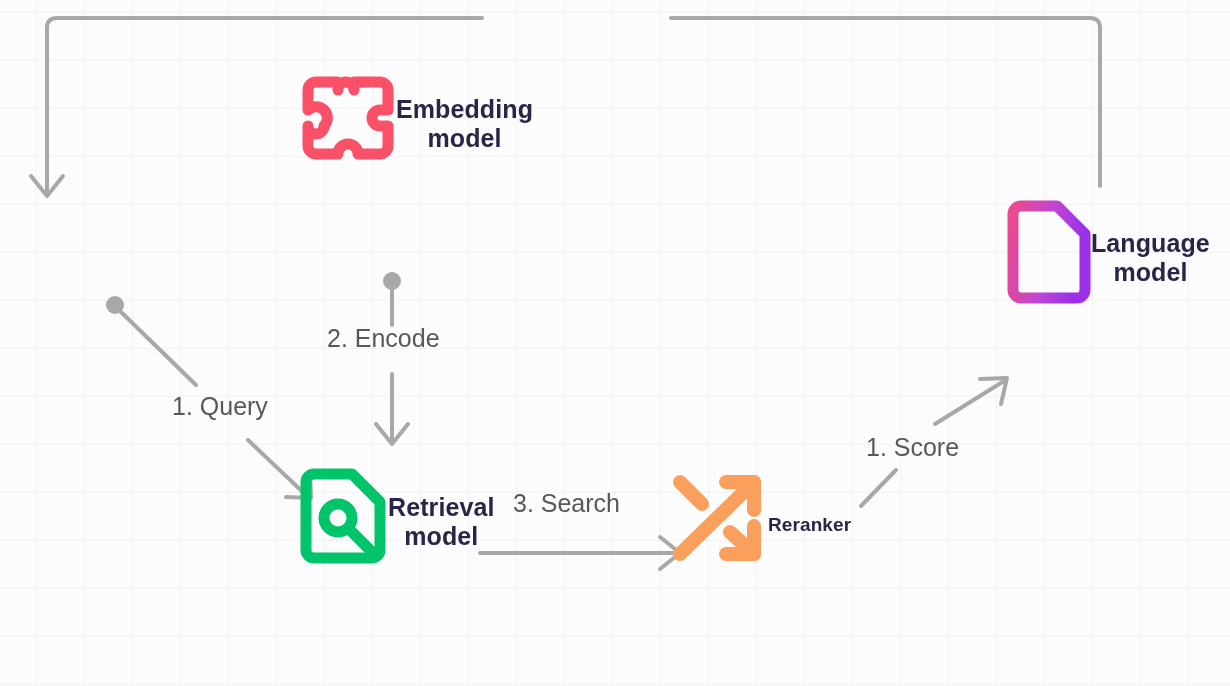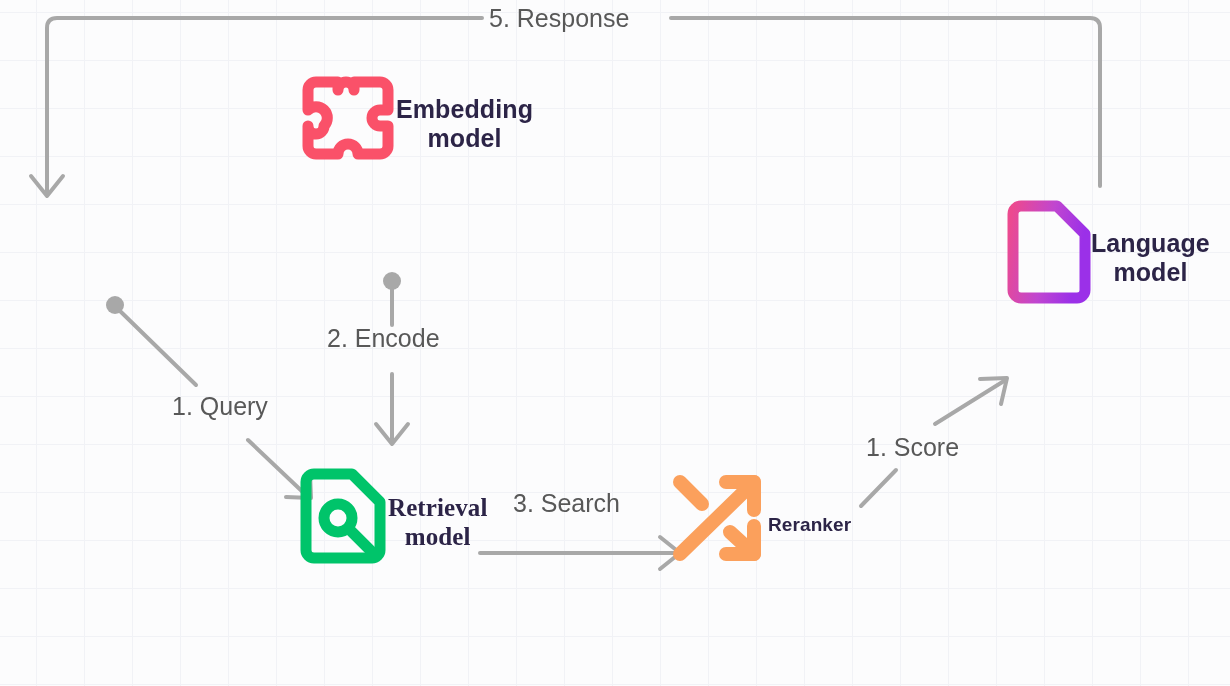--- a/index.html
+++ b/index.html
@@ -50,21 +50,21 @@
     line-height: 1.16;
   }
 
   #node-user        { left:  0px;  top: 226px; width: 90px; }
   #node-user .caption     { font-size: 21px; margin-top: 11px; }
 
   #node-embedding   { left: 300px; top:  72px; width: 186px; }
   #node-embedding .caption{ font-size: 25px; margin-top: 12px; }
 
   #node-retrieval   { left: 300px; top: 466px; width: 186px; }
-  #node-retrieval .caption{ font-size: 25px; margin-top: 12px; font-family: Liberation Serif, serif; }
+  #node-retrieval .caption{ font-size: 25px; margin-top: 12px; }
 
   #node-reranker    { left: 668px; top: 470px; width: 186px; }
   #node-reranker .caption { font-size: 19px; margin-top: 14px; }
 
   #node-language    { left: 1007px; top: 200px; width: 186px; }
   #node-language .caption { font-size: 25px; margin-top: 12px; }
 
   
   .edge-label {
     position: absolute;
@@ -111,21 +111,20 @@
       <path d="M 660 537 L 680 553 L 660 569" fill="none" stroke="#a8a8a8" stroke-width="4" stroke-linecap="round" stroke-linejoin="round"></path>
     </g>
 
     <g>
       <path d="M 861 506 L 896 470" fill="none" stroke="#a8a8a8" stroke-width="4" stroke-linecap="round"></path>
       <path d="M 935 424 L 1004 381" fill="none" stroke="#a8a8a8" stroke-width="4" stroke-linecap="round"></path>
       <path d="M 980 379 L 1007 378 L 1001 404" fill="none" stroke="#a8a8a8" stroke-width="4" stroke-linecap="round" stroke-linejoin="round"></path>
     </g>
   </svg>
 
-  <div class="edge-label" id="label-response">5. Response</div>
 
   <div class="edge-label" id="label-query">1. Query</div>
 
   <div class="edge-label" id="label-encode">2. Encode</div>
 
   <div class="edge-label" id="label-search">3. Search</div>
 
   <div class="edge-label" id="label-score">1. Score</div>
 
 

